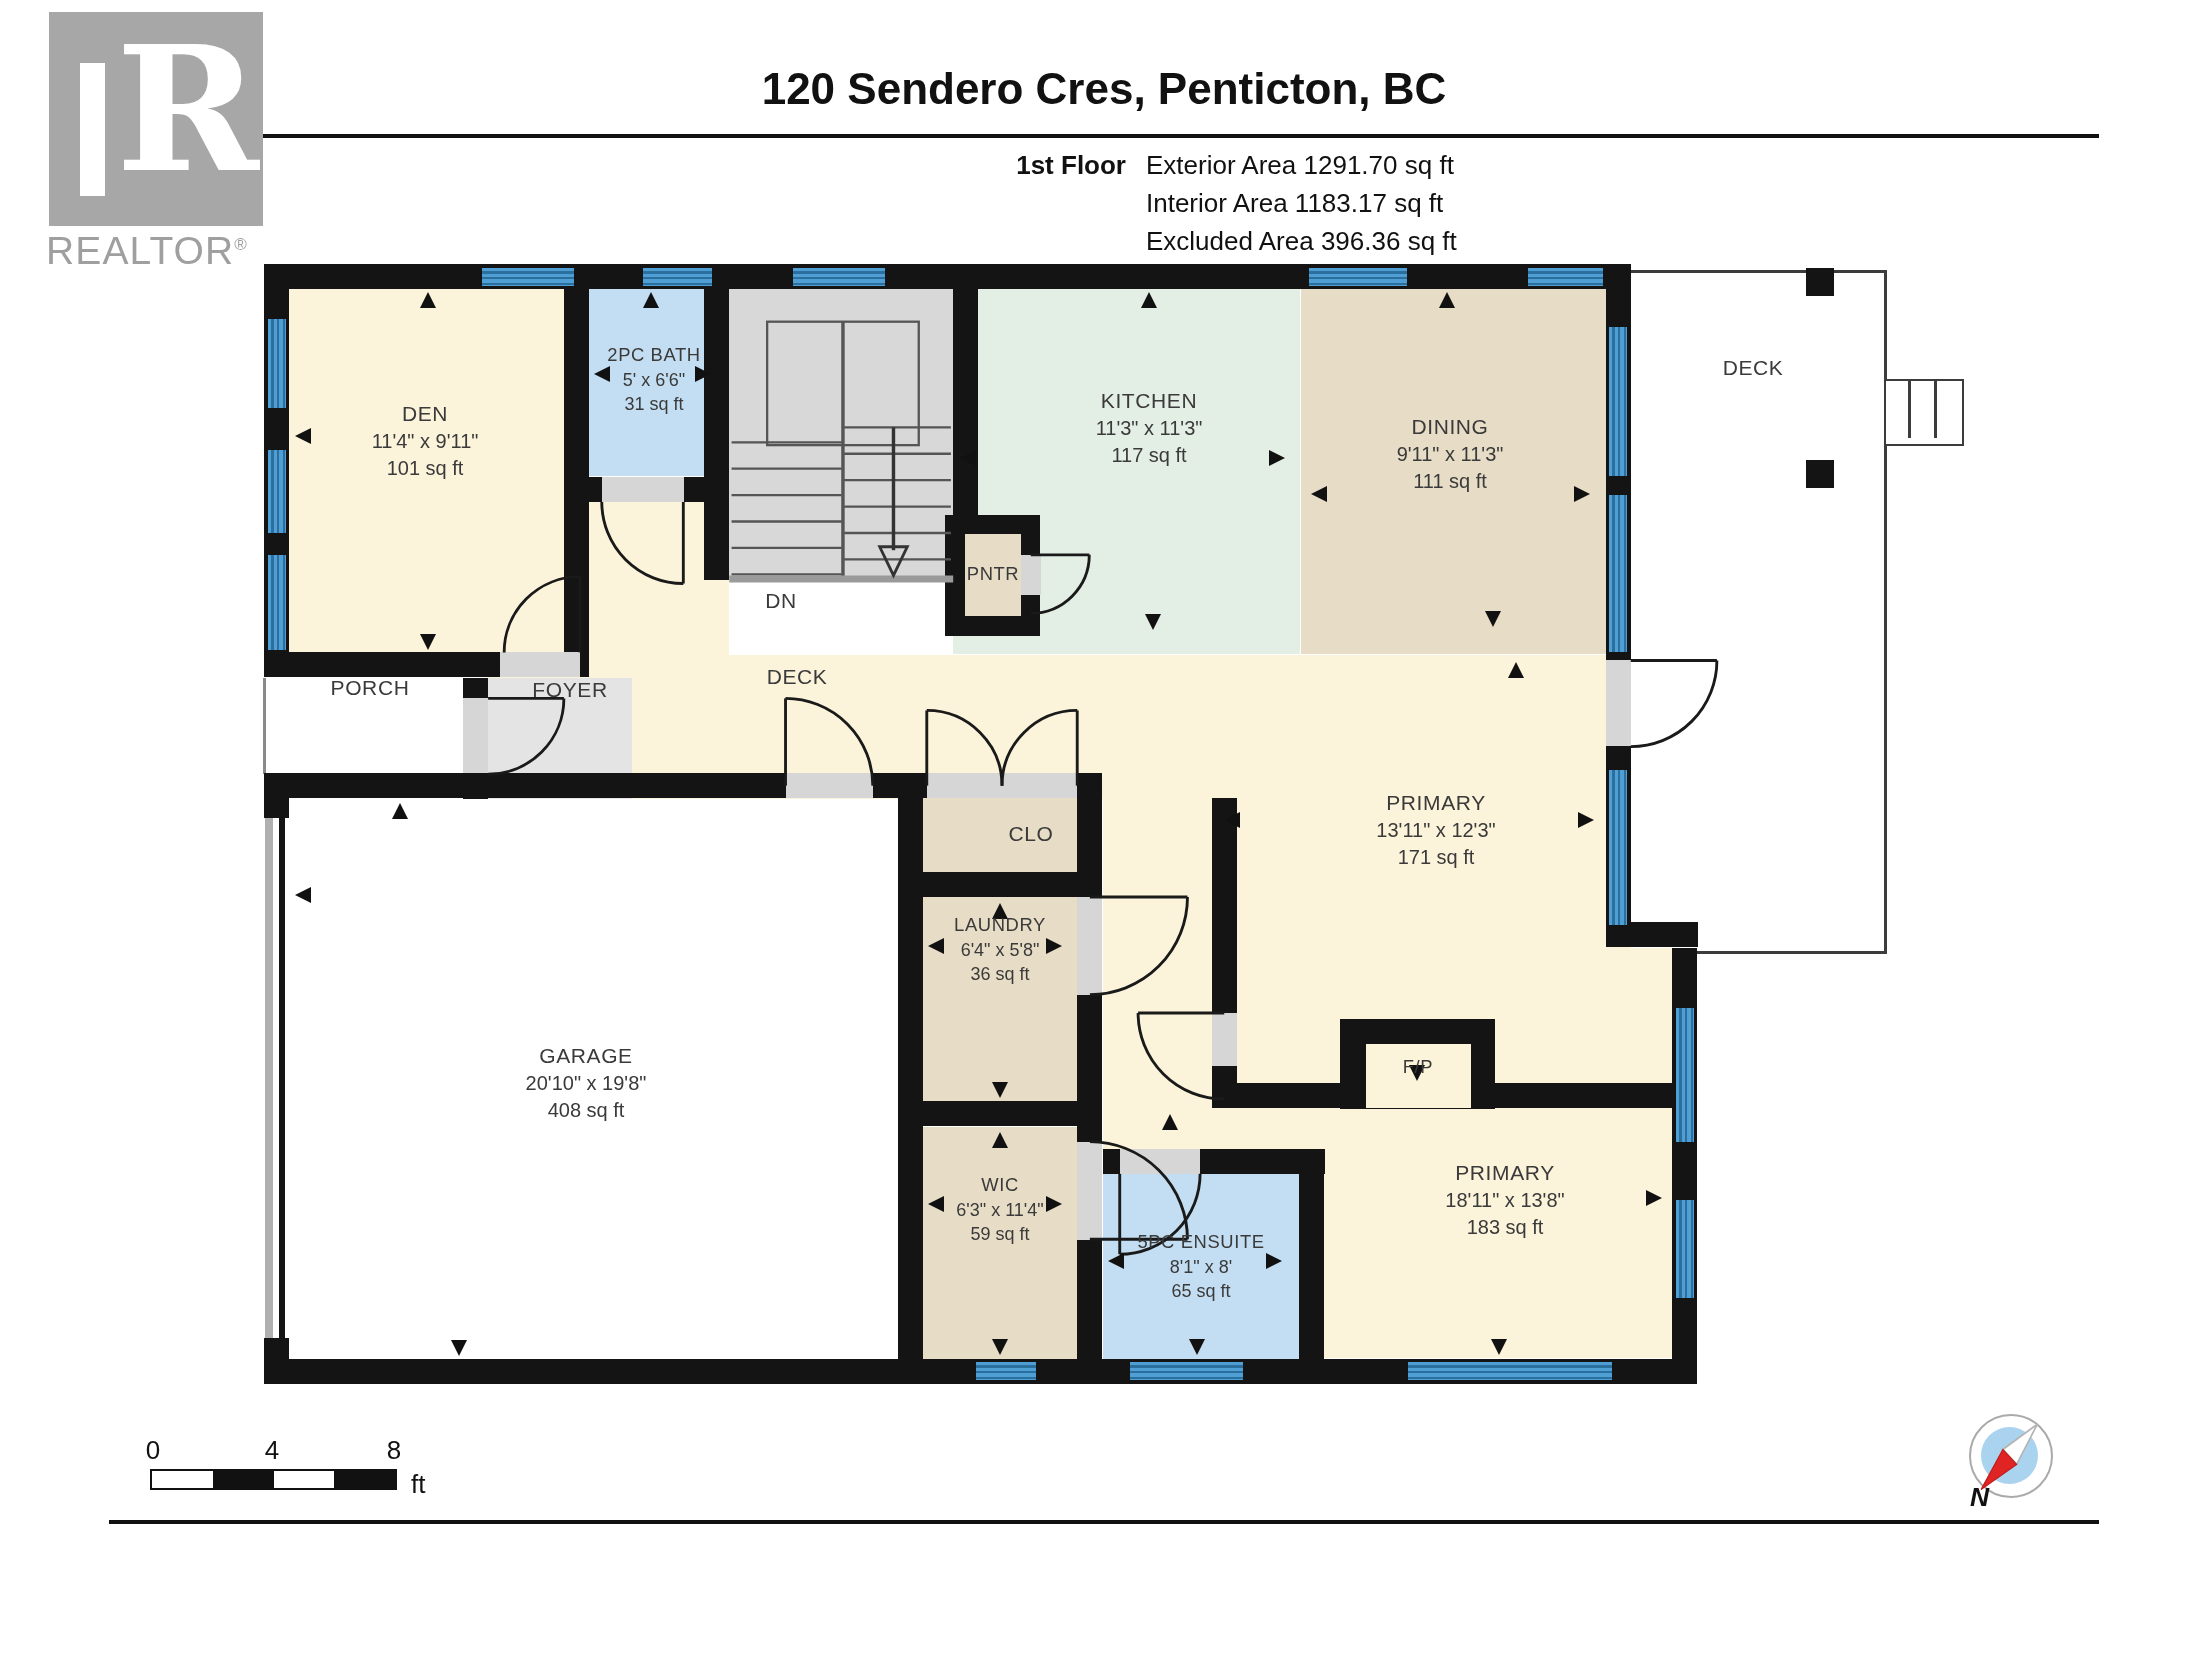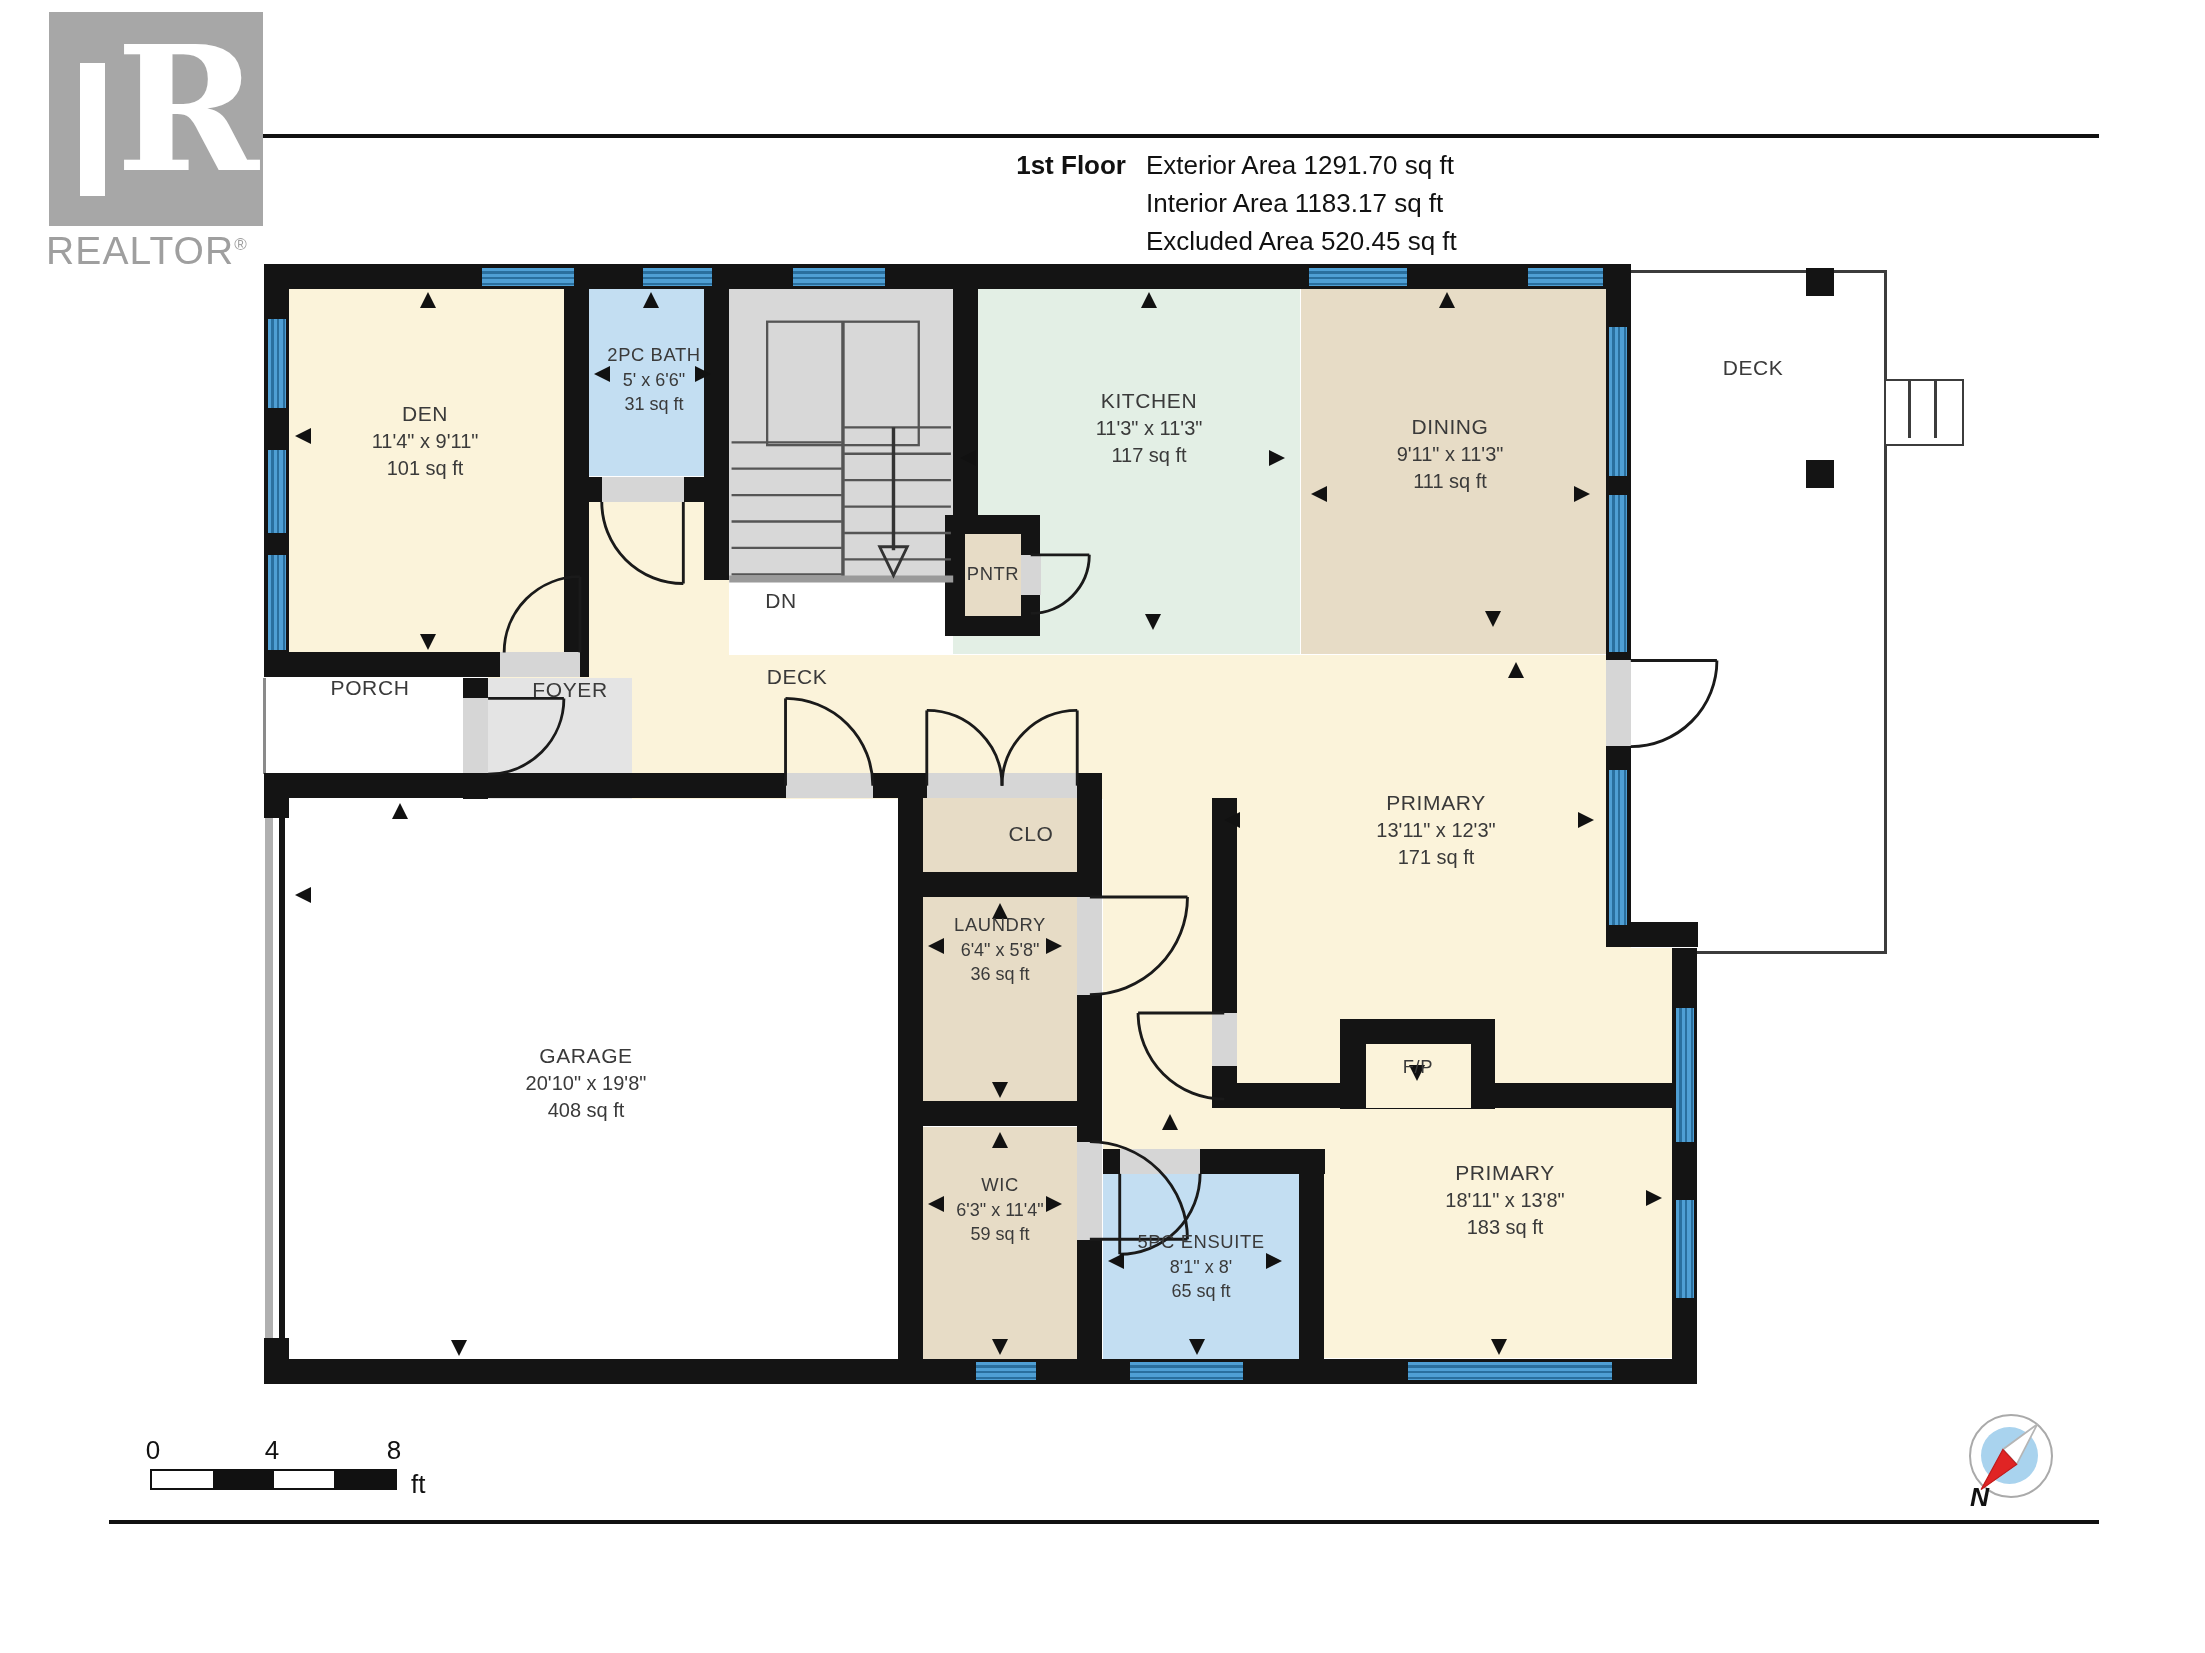--- a/index.html
+++ b/index.html
@@ -56,26 +56,27 @@
 <body>
 
 <div class="canvas">
 
   <div class="logo-box">
     <div class="logo-bar"></div>
     <div class="logo-letter">R</div>
   </div>
   <div class="logo-word"><span>REALTOR</span><sup>®</sup></div>
 
+  <div class="page-title">120 Sendero Cres, Penticton, BC</div>
   <div class="rule" style="top:134px;"></div>
 
   <div class="floor-label">1st Floor</div>
   <div class="stat-line" style="top:150px;">Exterior Area 1291.70 sq ft</div>
   <div class="stat-line" style="top:188px;">Interior Area 1183.17 sq ft</div>
-  <div class="stat-line" style="top:226px;">Excluded Area 520.45 sq ft</div>
+  <div class="stat-line" style="top:226px;">Excluded Area 396.36 sq ft</div>
 
   <div class="deck-box">
     <div style="position:absolute;left:175px;top:-4.6px;width:27.6px;height:27.6px;background:#141414;"></div>
     <div style="position:absolute;left:175px;top:187px;width:27.6px;height:27.6px;background:#141414;"></div>
   </div>
   <div class="deck-stairs">
     <div style="position:absolute;left:22.4px;top:0;width:2.9px;height:57px;background:#3c3c3c;"></div>
     <div style="position:absolute;left:48px;top:0;width:2.9px;height:57px;background:#3c3c3c;"></div>
   </div>
   <div class="porch-edge"></div>

